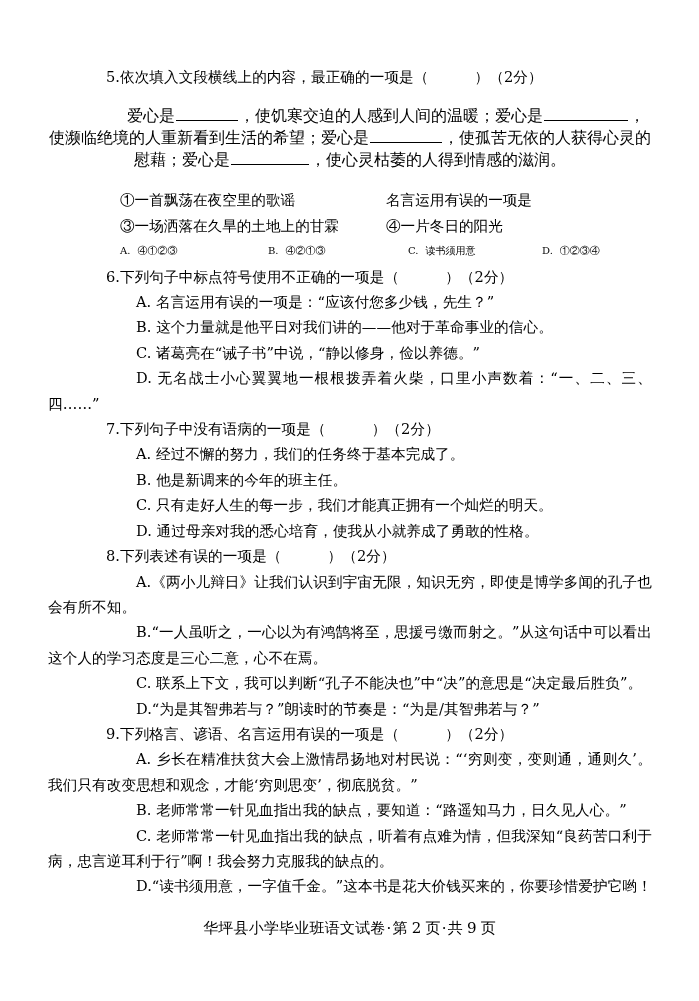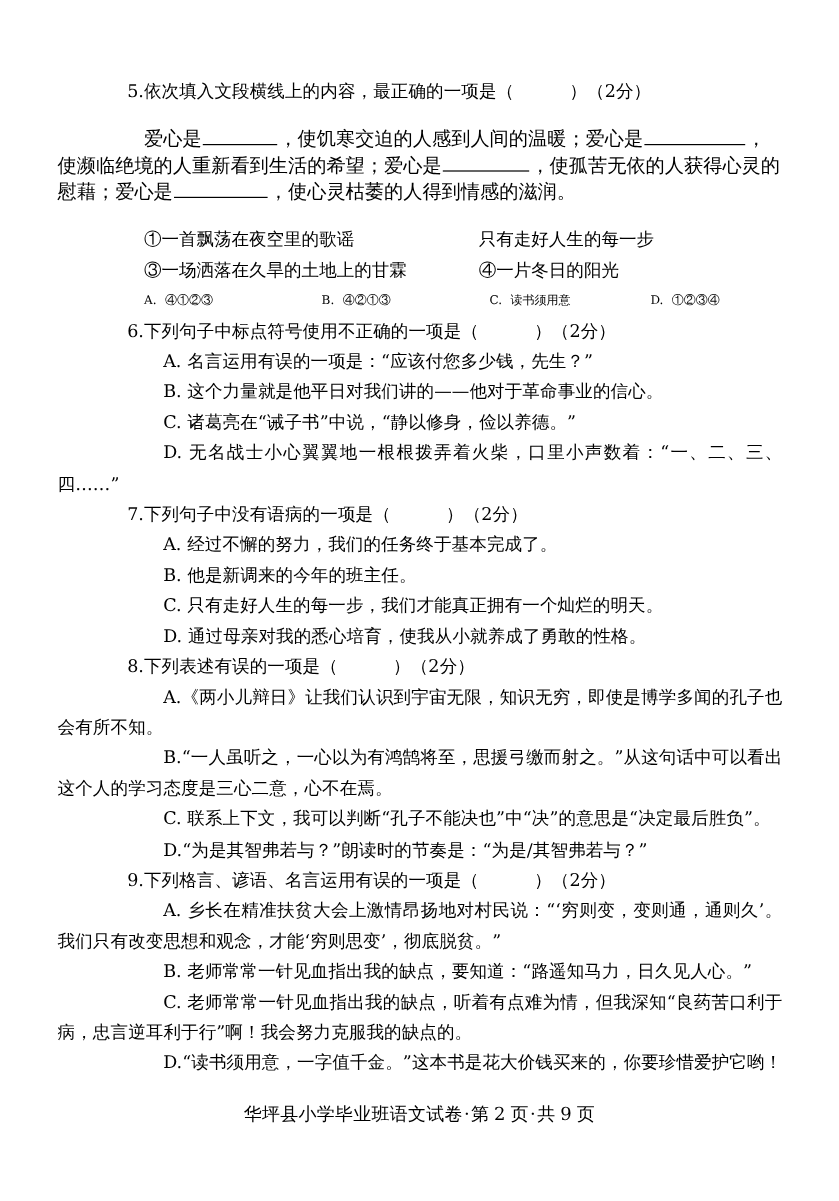--- a/index.html
+++ b/index.html
@@ -46,20 +46,21 @@
   .qline {
     text-indent: 58px;
   }
   
   .optline {
     text-indent: 88px;
   }
   
   .stem {
     text-indent: 72px;
+    text-align: center;
   }
 
   .qnum {
     font-family: "DejaVu Serif", "Liberation Serif", serif;
     letter-spacing: 0;
   }
   .optletter {
     font-family: "DejaVu Serif", "Liberation Serif", serif;
     letter-spacing: 0;
   }
@@ -104,21 +105,20 @@
   }
 
   
   .subrow {
     font-size: 14.6px;
     line-height: 25.4px;
     margin: 0;
     padding-left: 72px;
     display: flex;
     flex-direction: row;
-    gap: 13px;
   }
   .subrow .si {
     white-space: nowrap;
   }
   .subrow .si.left { width: 266px; }
 
   
   .footer {
     position: absolute;
     left: 0;
@@ -138,21 +138,21 @@
 
 <div class="page">
   <div class="body-col">
 
     <p class="qline"><span class="qnum">5.</span><span>依次填入文段横线上的内容，最正确的一项是（</span><span class="gap"></span><span>）</span><span>（2分）</span></p>
 
     <p class="stem"><span>爱心是</span><span class="blank w1"></span><span>，使饥寒交迫的人感到人间的温暖；爱心是</span><span class="blank w2"></span><span>，使濒临绝境的人重新看到生活的希望；爱心是</span><span class="blank w3"></span><span>，使孤苦无依的人获得心灵的慰藉；爱心是</span><span class="blank w4"></span><span>，使心灵枯萎的人得到情感的滋润。</span></p>
 
     <div class="subrow">
       <span class="si left">①一首飘荡在夜空里的歌谣</span>
-      <span class="si">只有走好人生的每一步</span>
+      <span class="si">名言运用有误的一项是</span>
     </div>
     <div class="subrow">
       <span class="si left">③一场洒落在久旱的土地上的甘霖</span>
       <span class="si">④一片冬日的阳光</span>
     </div>
 
     <div class="choicerow">
       <span class="ch c0"><span class="chl optletter">A.</span><span>④①②③</span></span>
       <span class="ch c1"><span class="chl optletter">B.</span><span>④②①③</span></span>
       <span class="ch c2"><span class="chl optletter">C.</span><span>读书须用意</span></span>

